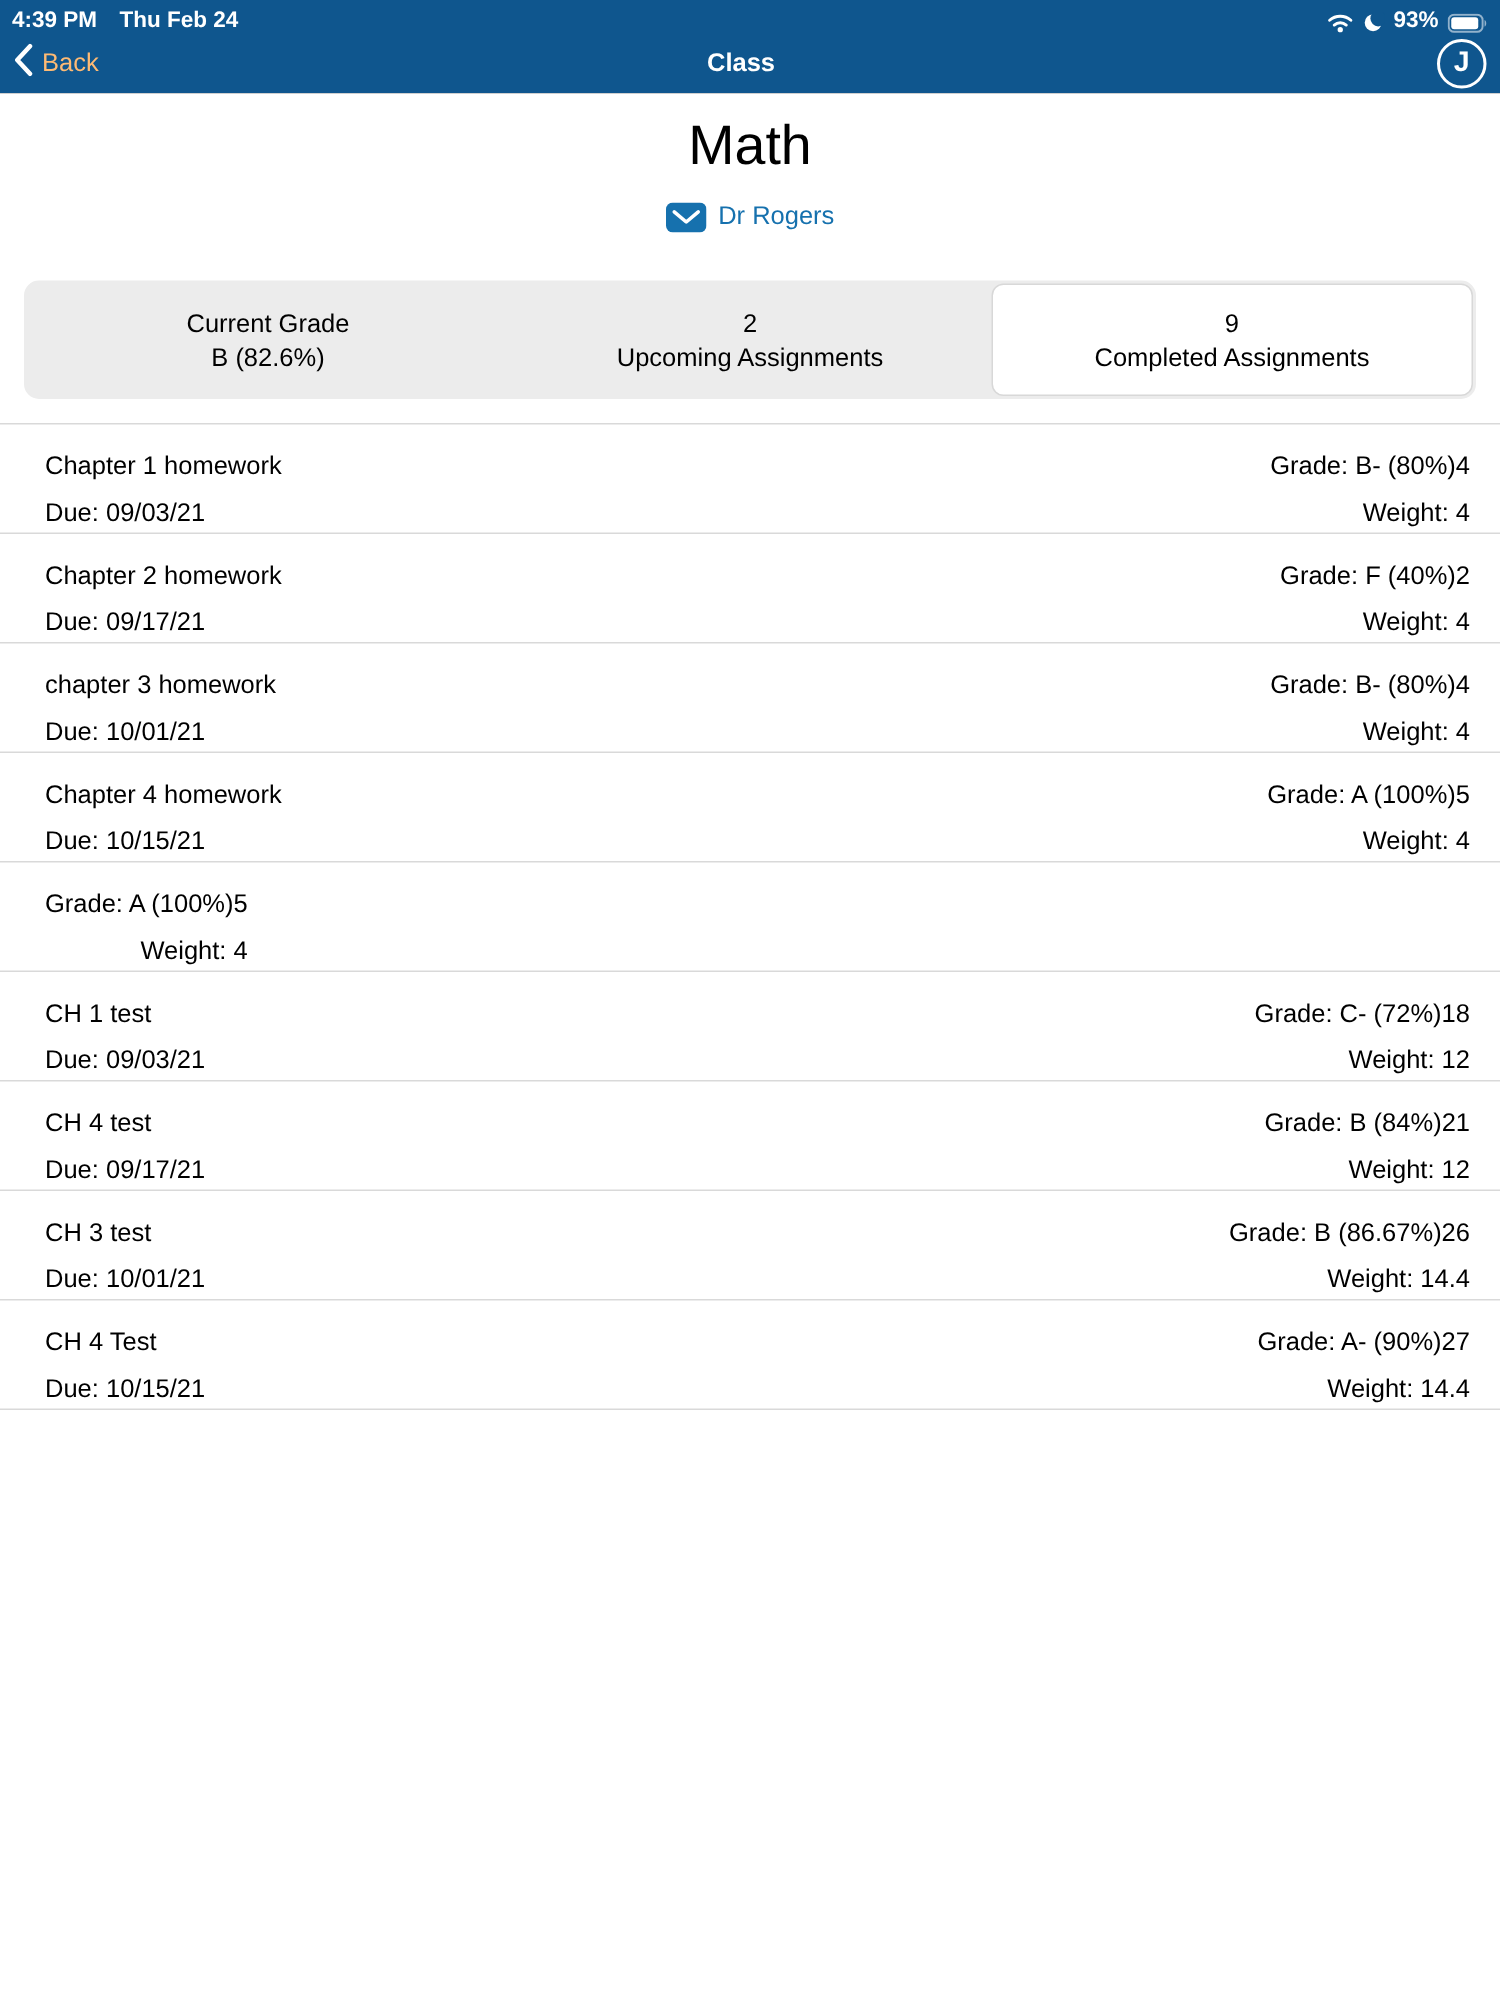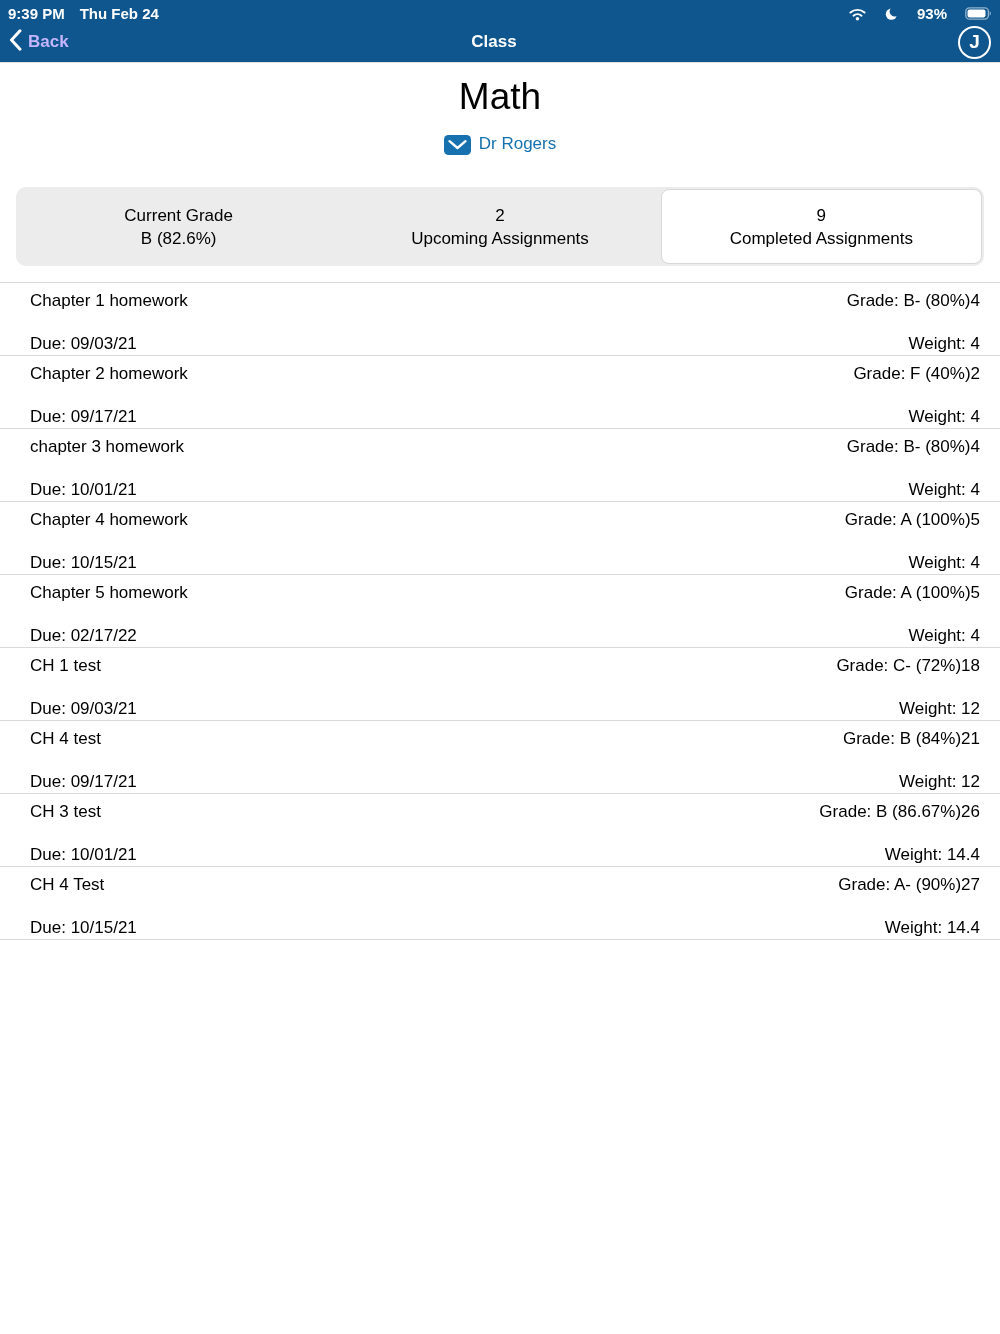--- a/index.html
+++ b/index.html
@@ -30,38 +30,38 @@
   .status-bar {
     height: 22px;
     display: flex;
     align-items: center;
     justify-content: space-between;
     padding: 5px 8px 0 8px;
     font-size: 15px;
     font-weight: 600;
   }
   .sb-left { display: flex; gap: 15px; align-items: center; }
-  .sb-right { display: flex; gap: 18px; align-items: center; }
+  .sb-right { display: flex; gap: 6px; align-items: flex-end; }
   .sb-right svg { display: block; }
 
   .nav-row {
     height: 40px;
     display: flex;
     align-items: center;
     padding: 0 9px;
     position: relative;
   }
   .back-btn {
     display: flex;
     align-items: center;
     gap: 6px;
     font-size: 17px;
-    color: #c4b5fd;
-    cursor: pointer;
-    background: none; border: none; font-weight: bold;
+    color: #fdba74;
+    cursor: pointer;
+    background: none; border: none;
   }
   .nav-title {
     position: absolute;
     left: 0; right: 12px;
     text-align: center;
     font-size: 17px;
     font-weight: 600;
     pointer-events: none;
   }
   .avatar {
@@ -131,31 +131,31 @@
   }
   .row {
     border-top: 1px solid var(--separator);
     height: 73px;
     display: flex;
     justify-content: space-between;
     padding: 17px 20px 0 30px;
     font-size: 17px;
     cursor: pointer;
   }
-  .row-col { display: flex; flex-direction: column; gap: 21px; justify-content: flex-end; }
+  .row-col { display: flex; flex-direction: column; gap: 9px; }
   .row-col > div { line-height: 22px; }
   .row-right { text-align: right; }
 </style>
 </head>
 <body>
 
 <div class="header">
   <div class="status-bar">
     <div class="sb-left">
-      <span>9:39 PM</span>
+      <span>4:39 PM</span>
       <span>Thu Feb 24</span>
     </div>
     <div class="sb-right">
       <span>
         <svg width="19" height="14" viewBox="0 0 20 15">
           <path d="M2.4 5.9 a11.6 11.6 0 0 1 15.2 0" stroke="#fff" stroke-width="2.1" fill="none" stroke-linecap="round"></path>
           <path d="M5.7 9.3 a6.6 6.6 0 0 1 8.6 0" stroke="#fff" stroke-width="2.1" fill="none" stroke-linecap="round"></path>
           <circle cx="10" cy="12.6" r="1.9" fill="#fff"></circle>
         </svg>
       </span>
@@ -257,24 +257,20 @@
       <div>Chapter 4 homework</div>
       <div>Due: 10/15/21</div>
     </div>
     <div class="row-col row-right">
       <div>Grade: A (100%)5</div>
       <div>Weight: 4</div>
     </div>
   </div>
 
   <div class="row">
-    <div class="row-col row-left">
-      <div>Chapter 5 homework</div>
-      <div>Due: 02/17/22</div>
-    </div>
     <div class="row-col row-right">
       <div>Grade: A (100%)5</div>
       <div>Weight: 4</div>
     </div>
   </div>
 
   <div class="row">
     <div class="row-col row-left">
       <div>CH 1 test</div>
       <div>Due: 09/03/21</div>

